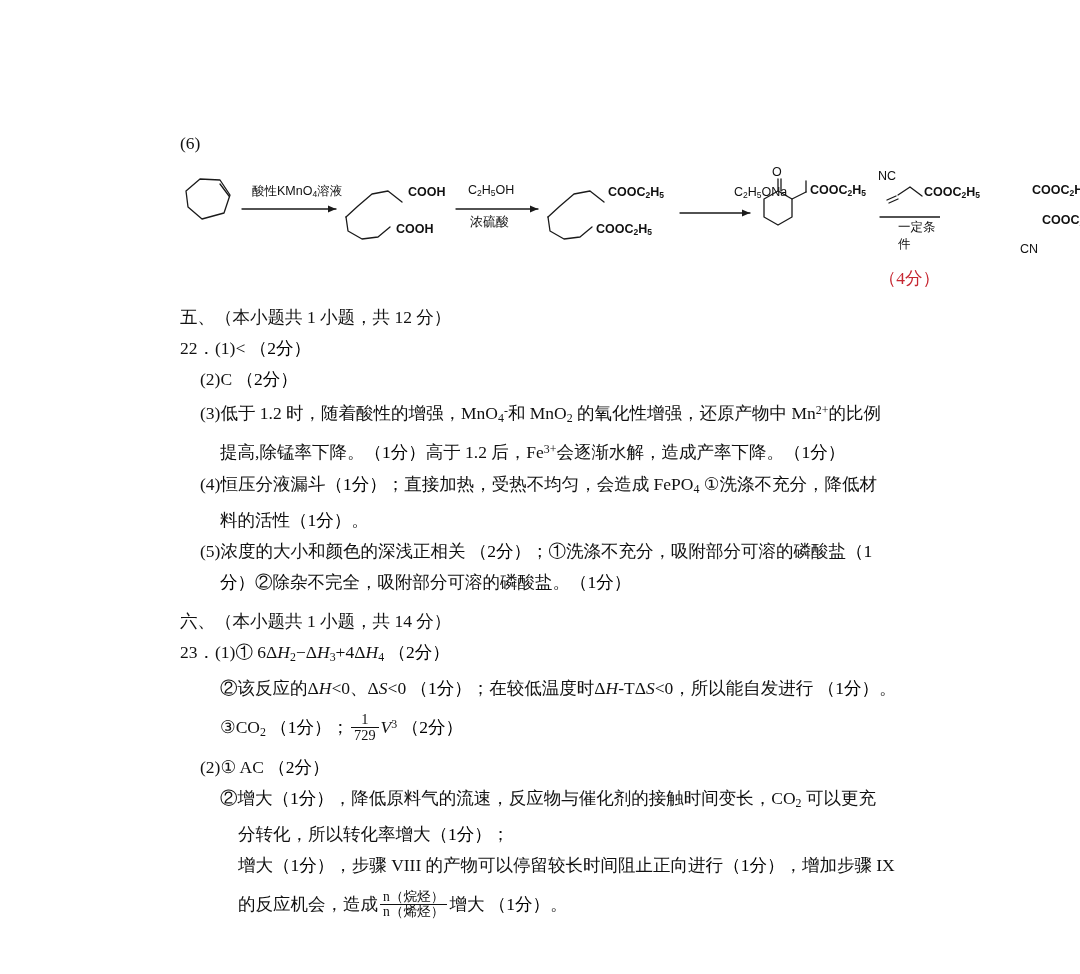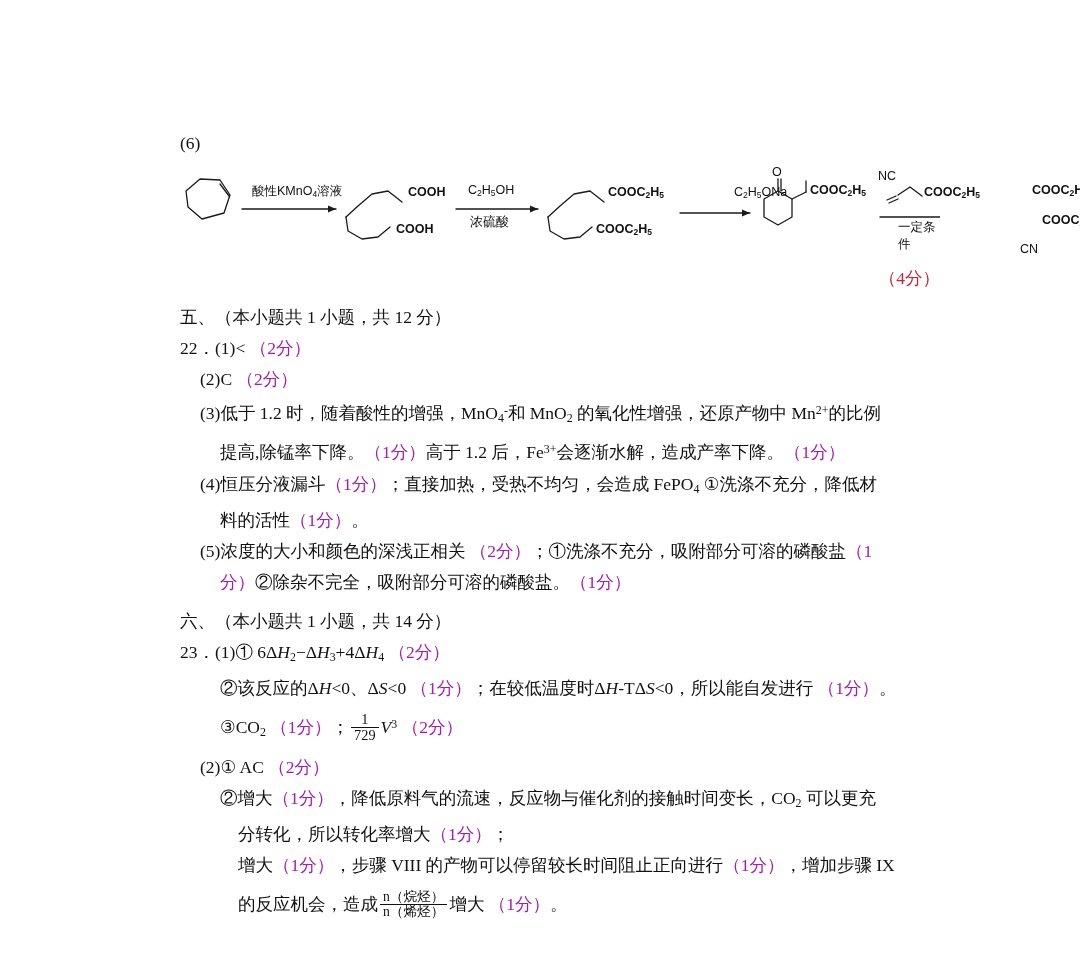--- a/index.html
+++ b/index.html
@@ -28,21 +28,21 @@
     width: 760px;
   }
 
   
   .line {
     font-size: 17.5px;
     line-height: 31px;
     white-space: nowrap;
   }
   .red { color: #c62631; text-align: right; }
-  .mark { color: #a21caf; white-space: nowrap; }
+  .mark { color: #000000; white-space: nowrap; }
   .ital { font-style: italic; }
   sub { font-size: 0.68em; vertical-align: -0.25em; }
   sup { font-size: 0.68em; vertical-align: 0.45em; }
 
   .sec-head { margin-top: 8px; }
   .indent1 { padding-left: 20px; }
   .indent2 { padding-left: 40px; }
   .indent3 { padding-left: 58px; }
 
   

